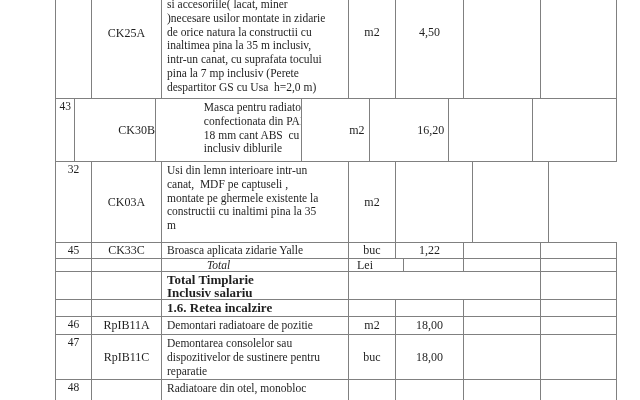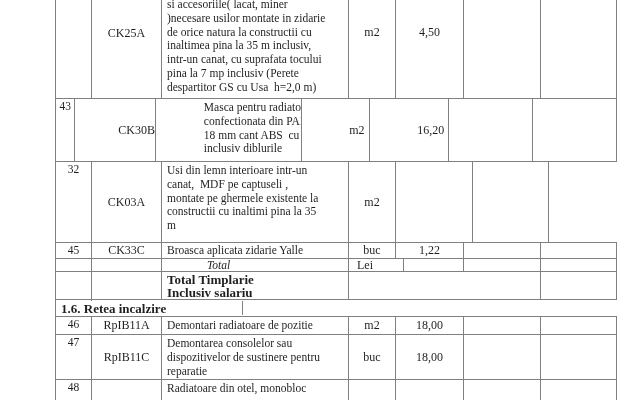--- a/index.html
+++ b/index.html
@@ -40,21 +40,21 @@
   .txt{white-space:pre;line-height:13.8px;font-size:11.5px;}
   .txt-italic{font-style:italic;line-height:12px;font-size:11.5px;margin-left:40px;}
   .txt-bold{font-weight:bold;white-space:pre;line-height:13px;font-size:13px;padding-top:0px;}
   
   .r42{height:99px;}
   .r43{height:63px;gap:43px;}
   .r44{height:81px;}
   .r45{height:16px;}
   .r-total{height:13px;}
   .r-timp{height:28px;}
-  .r-retea{height:17px;flex-direction:column;}
+  .r-retea{height:17px;}
   .r46{height:18px;}
   .r47{height:45px;}
   .r48{height:21px;border-bottom:none;}
   
   .r42 .txt{margin-top:-4px;}
   .r42 .c-code{align-items:flex-start;padding-top:26px;}
   .r42 .c-unit,.r42 .c-qty{align-items:flex-start;padding-top:25px;}
   .r45 .c-desc,.r-total .c-desc{padding-top:1px;}
   .r46 .c-desc{padding-top:2px;}
   .r48 .c-desc{padding-top:2px;}

